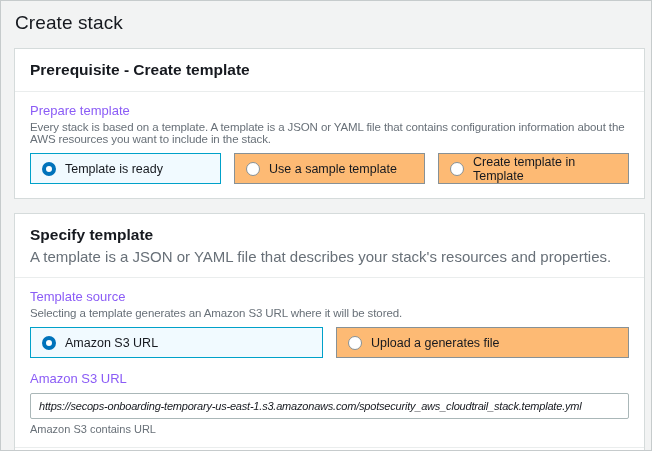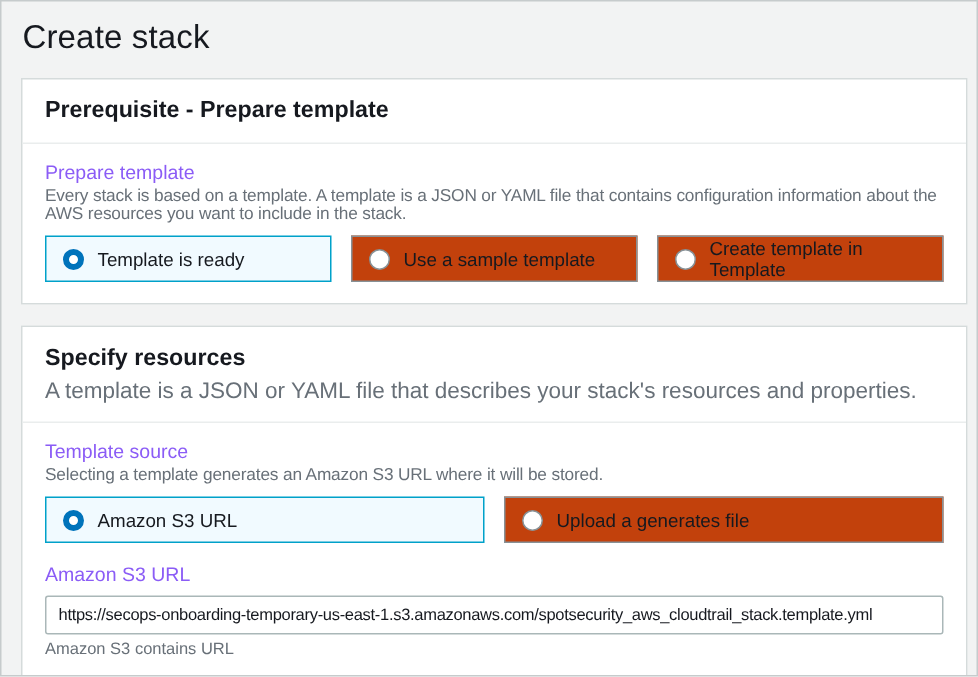--- a/index.html
+++ b/index.html
@@ -6,21 +6,21 @@
   html, body { width: 652px; height: 451px; }
   body {
     font-family: "Liberation Sans", sans-serif;
     background: #f2f3f3;
     color: #16191f;
     overflow: hidden;
     position: relative;
     border: 1px solid #c6cbcc;
   }
   .page-title {
-    font-size: 22px;
+    font-size: 19px;
     font-weight: 500;
     margin: 11px 0 14px 14px;
     letter-spacing: 0.1px;
   }
   .card {
     background: #ffffff;
     border: 1px solid #d5dbdb;
     margin: 0 6px 14px 13px;
     border-radius: 0;
   }
@@ -40,21 +40,21 @@
   .card-body { padding: 11px 15px 14px 15px; }
   .field-label { font-size: 13px; color: #8b5cf6; margin-bottom: 3px; }
   .field-desc { font-size: 11.5px; color: #687078; letter-spacing: -0.1px; }
   .tiles { display: flex; gap: 13px; margin-top: 8px; }
   .tile {
     flex: 1;
     display: flex;
     align-items: center;
     gap: 9px;
     border: 1px solid #879196;
-    background: #c2410c;
+    background: #fdba74;
     height: 31px;
     padding: 0 11px;
     cursor: pointer;
     font-size: 12.5px;
   }
   .tile.selected {
     border-color: #00a1c9;
     background: #f1faff;
   }
   .radio {
@@ -72,38 +72,39 @@
     width: 100%;
     height: 26px;
     margin-top: 4px;
     border: 1px solid #aab7b8;
     border-radius: 2px;
     padding: 0 8px;
     font-size: 11px;
     color: #16191f;
     font-family: "Liberation Sans", sans-serif;
     letter-spacing: -0.2px;
+    font-style: italic;
   }
   .help-text { font-size: 11px; color: #687078; margin-top: 4px; padding-bottom: 12px; }
   .card-footer-divider { border-top: 1px solid #eaeded; margin: 0 -15px; }
   .card-footer-row {
     display: flex;
     align-items: center;
     justify-content: space-between;
     padding: 9px 0 12px 0;
   }
 </style>
 </head>
 <body>
 
 <h1 class="page-title">Create stack</h1>
 
 <section class="card">
   <div class="card-header">
-    <div class="card-title">Prerequisite - Prepare template</div>
+    <div class="card-title">Prerequisite - Create template</div>
   </div>
   <div class="card-body">
     <div class="field-label">Prepare template</div>
     <div class="field-desc">Every stack is based on a template. A template is a JSON or YAML file that contains configuration information about the AWS resources you want to include in the stack.</div>
     <div class="tiles">
       <div class="tile selected">
         <span class="radio"></span>
         <span>Template is ready</span>
       </div>
       <div class="tile">
@@ -113,21 +114,21 @@
       <div class="tile">
         <span class="radio"></span>
         <span>Create template in Template</span>
       </div>
     </div>
   </div>
 </section>
 
 <section class="card">
   <div class="card-header">
-    <div class="card-title">Specify resources</div>
+    <div class="card-title">Specify template</div>
     <div class="card-sub">A template is a JSON or YAML file that describes your stack's resources and properties.</div>
   </div>
   <div class="card-body" style="padding-bottom:0;">
     <div class="field-label">Template source</div>
     <div class="field-desc">Selecting a template generates an Amazon S3 URL where it will be stored.</div>
     <div class="tiles">
       <div class="tile selected">
         <span class="radio"></span>
         <span>Amazon S3 URL</span>
       </div>

